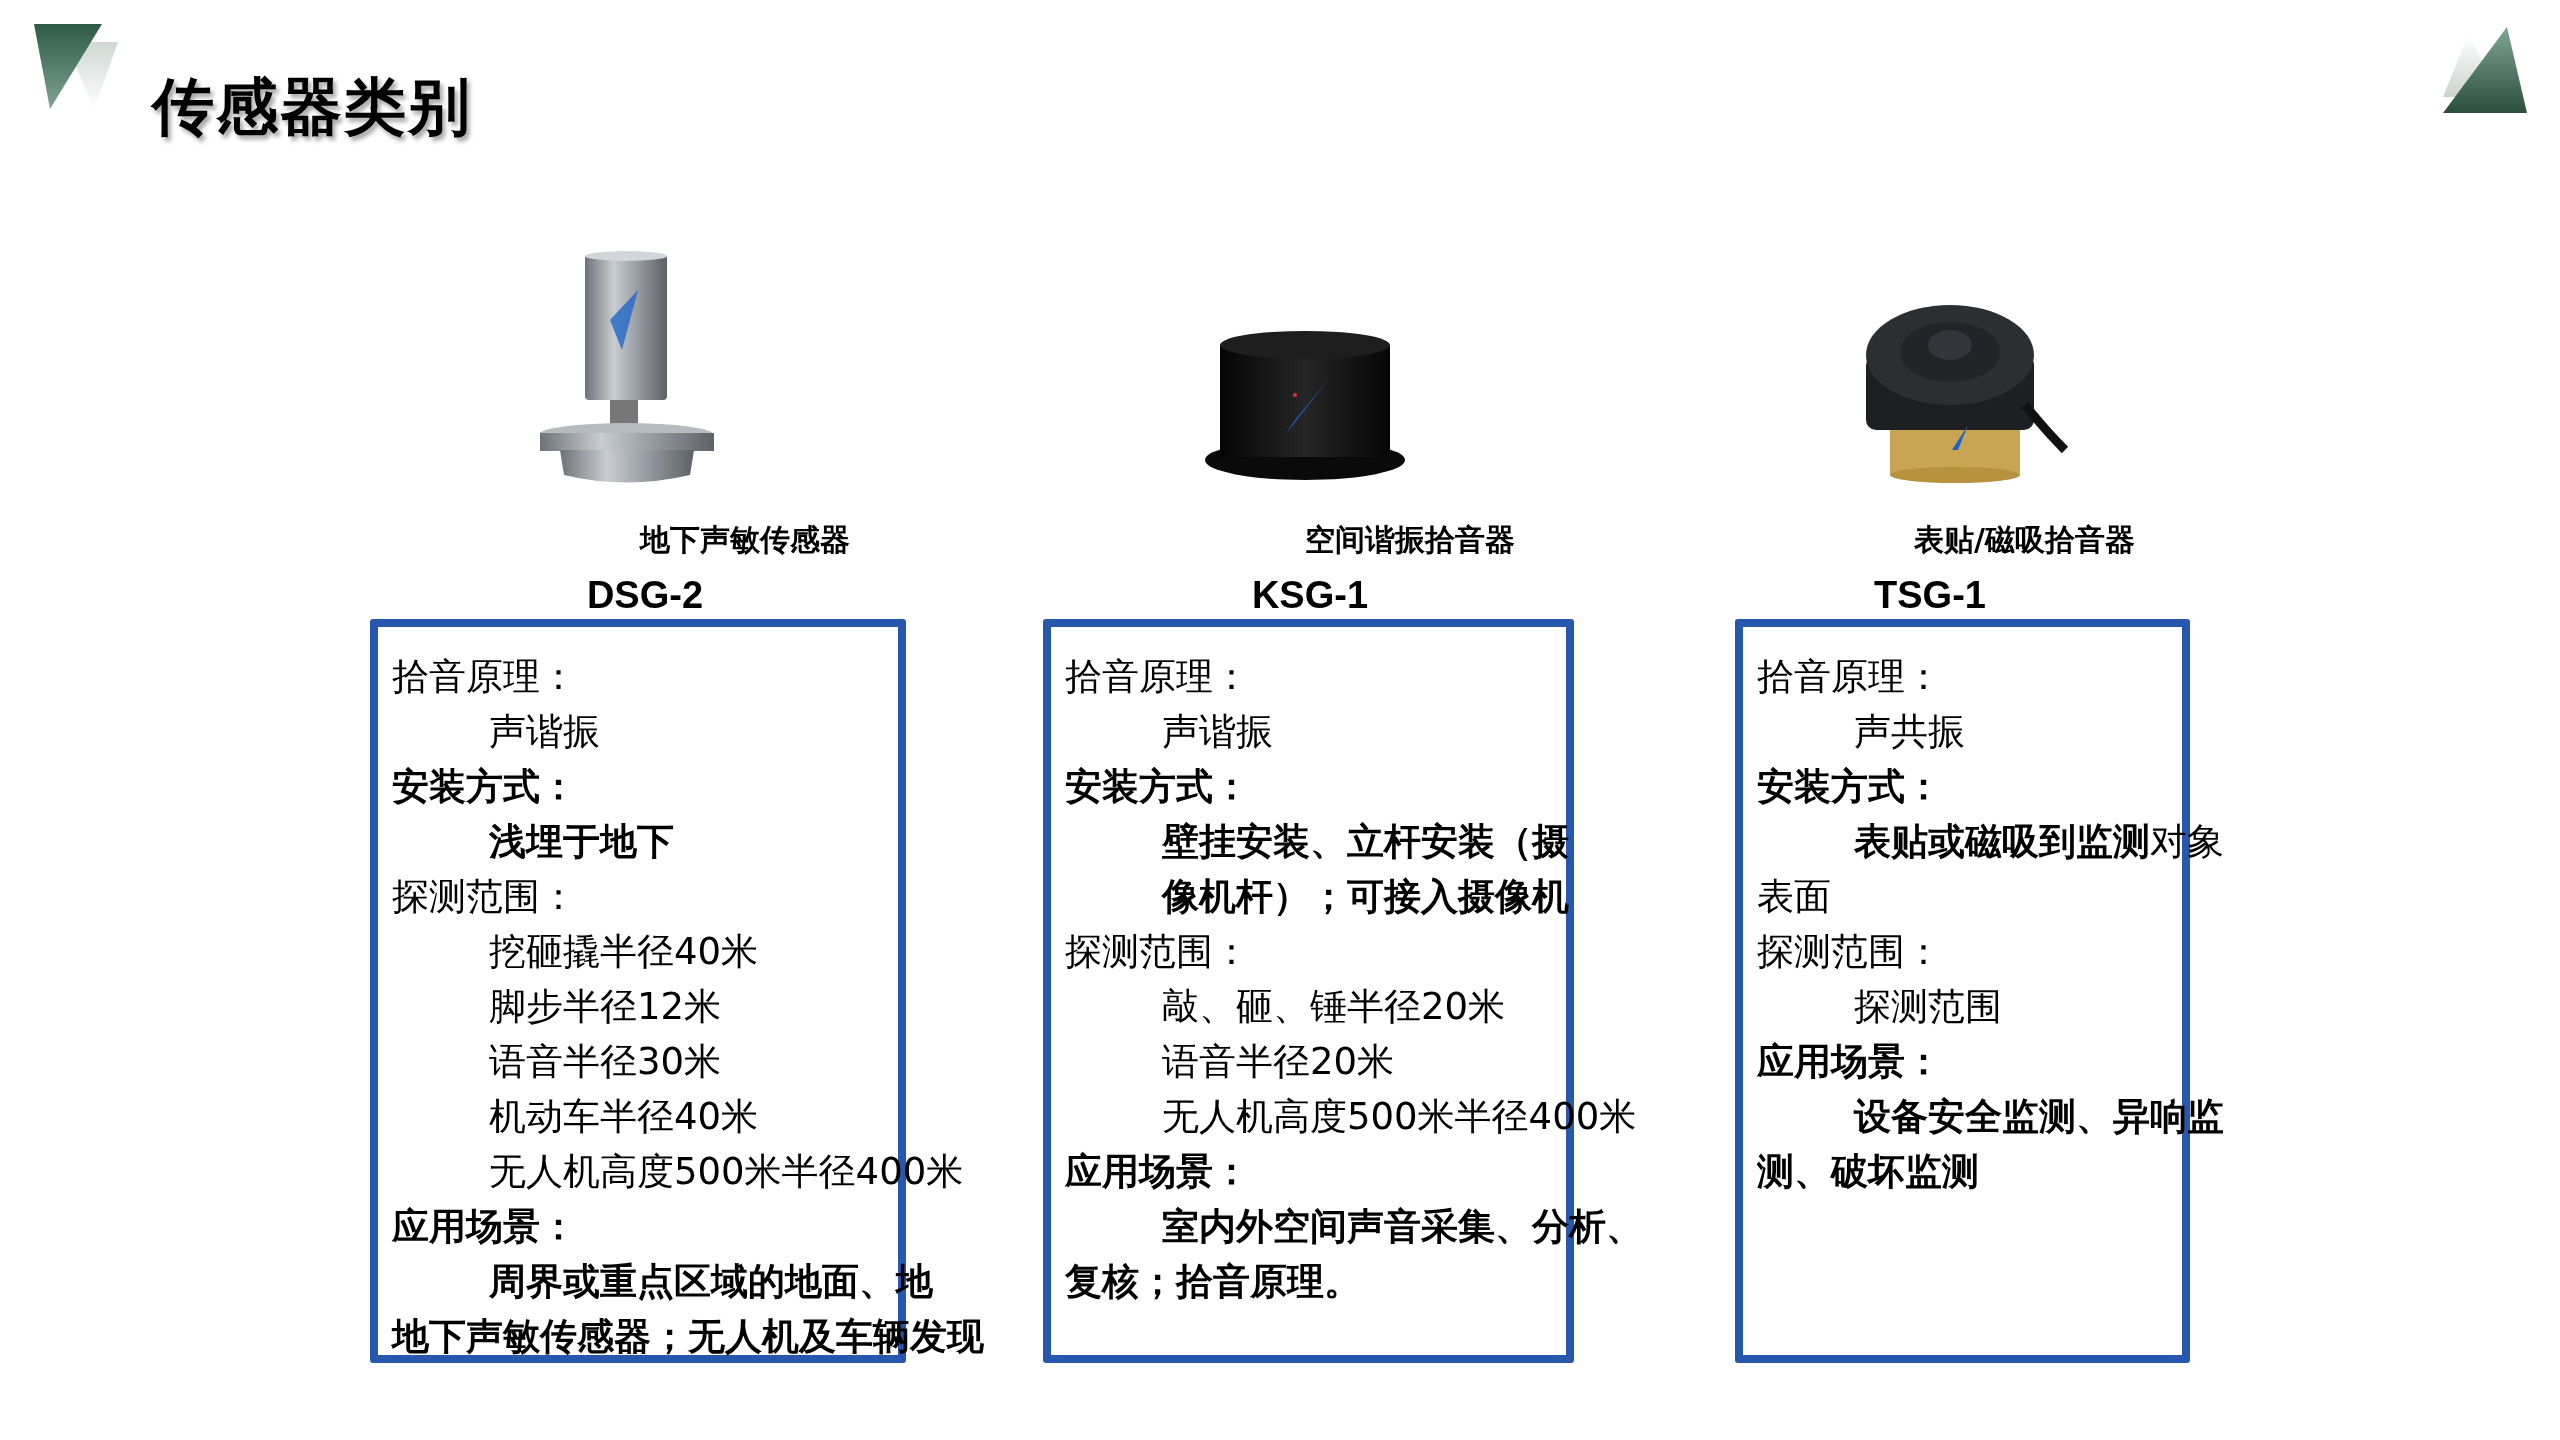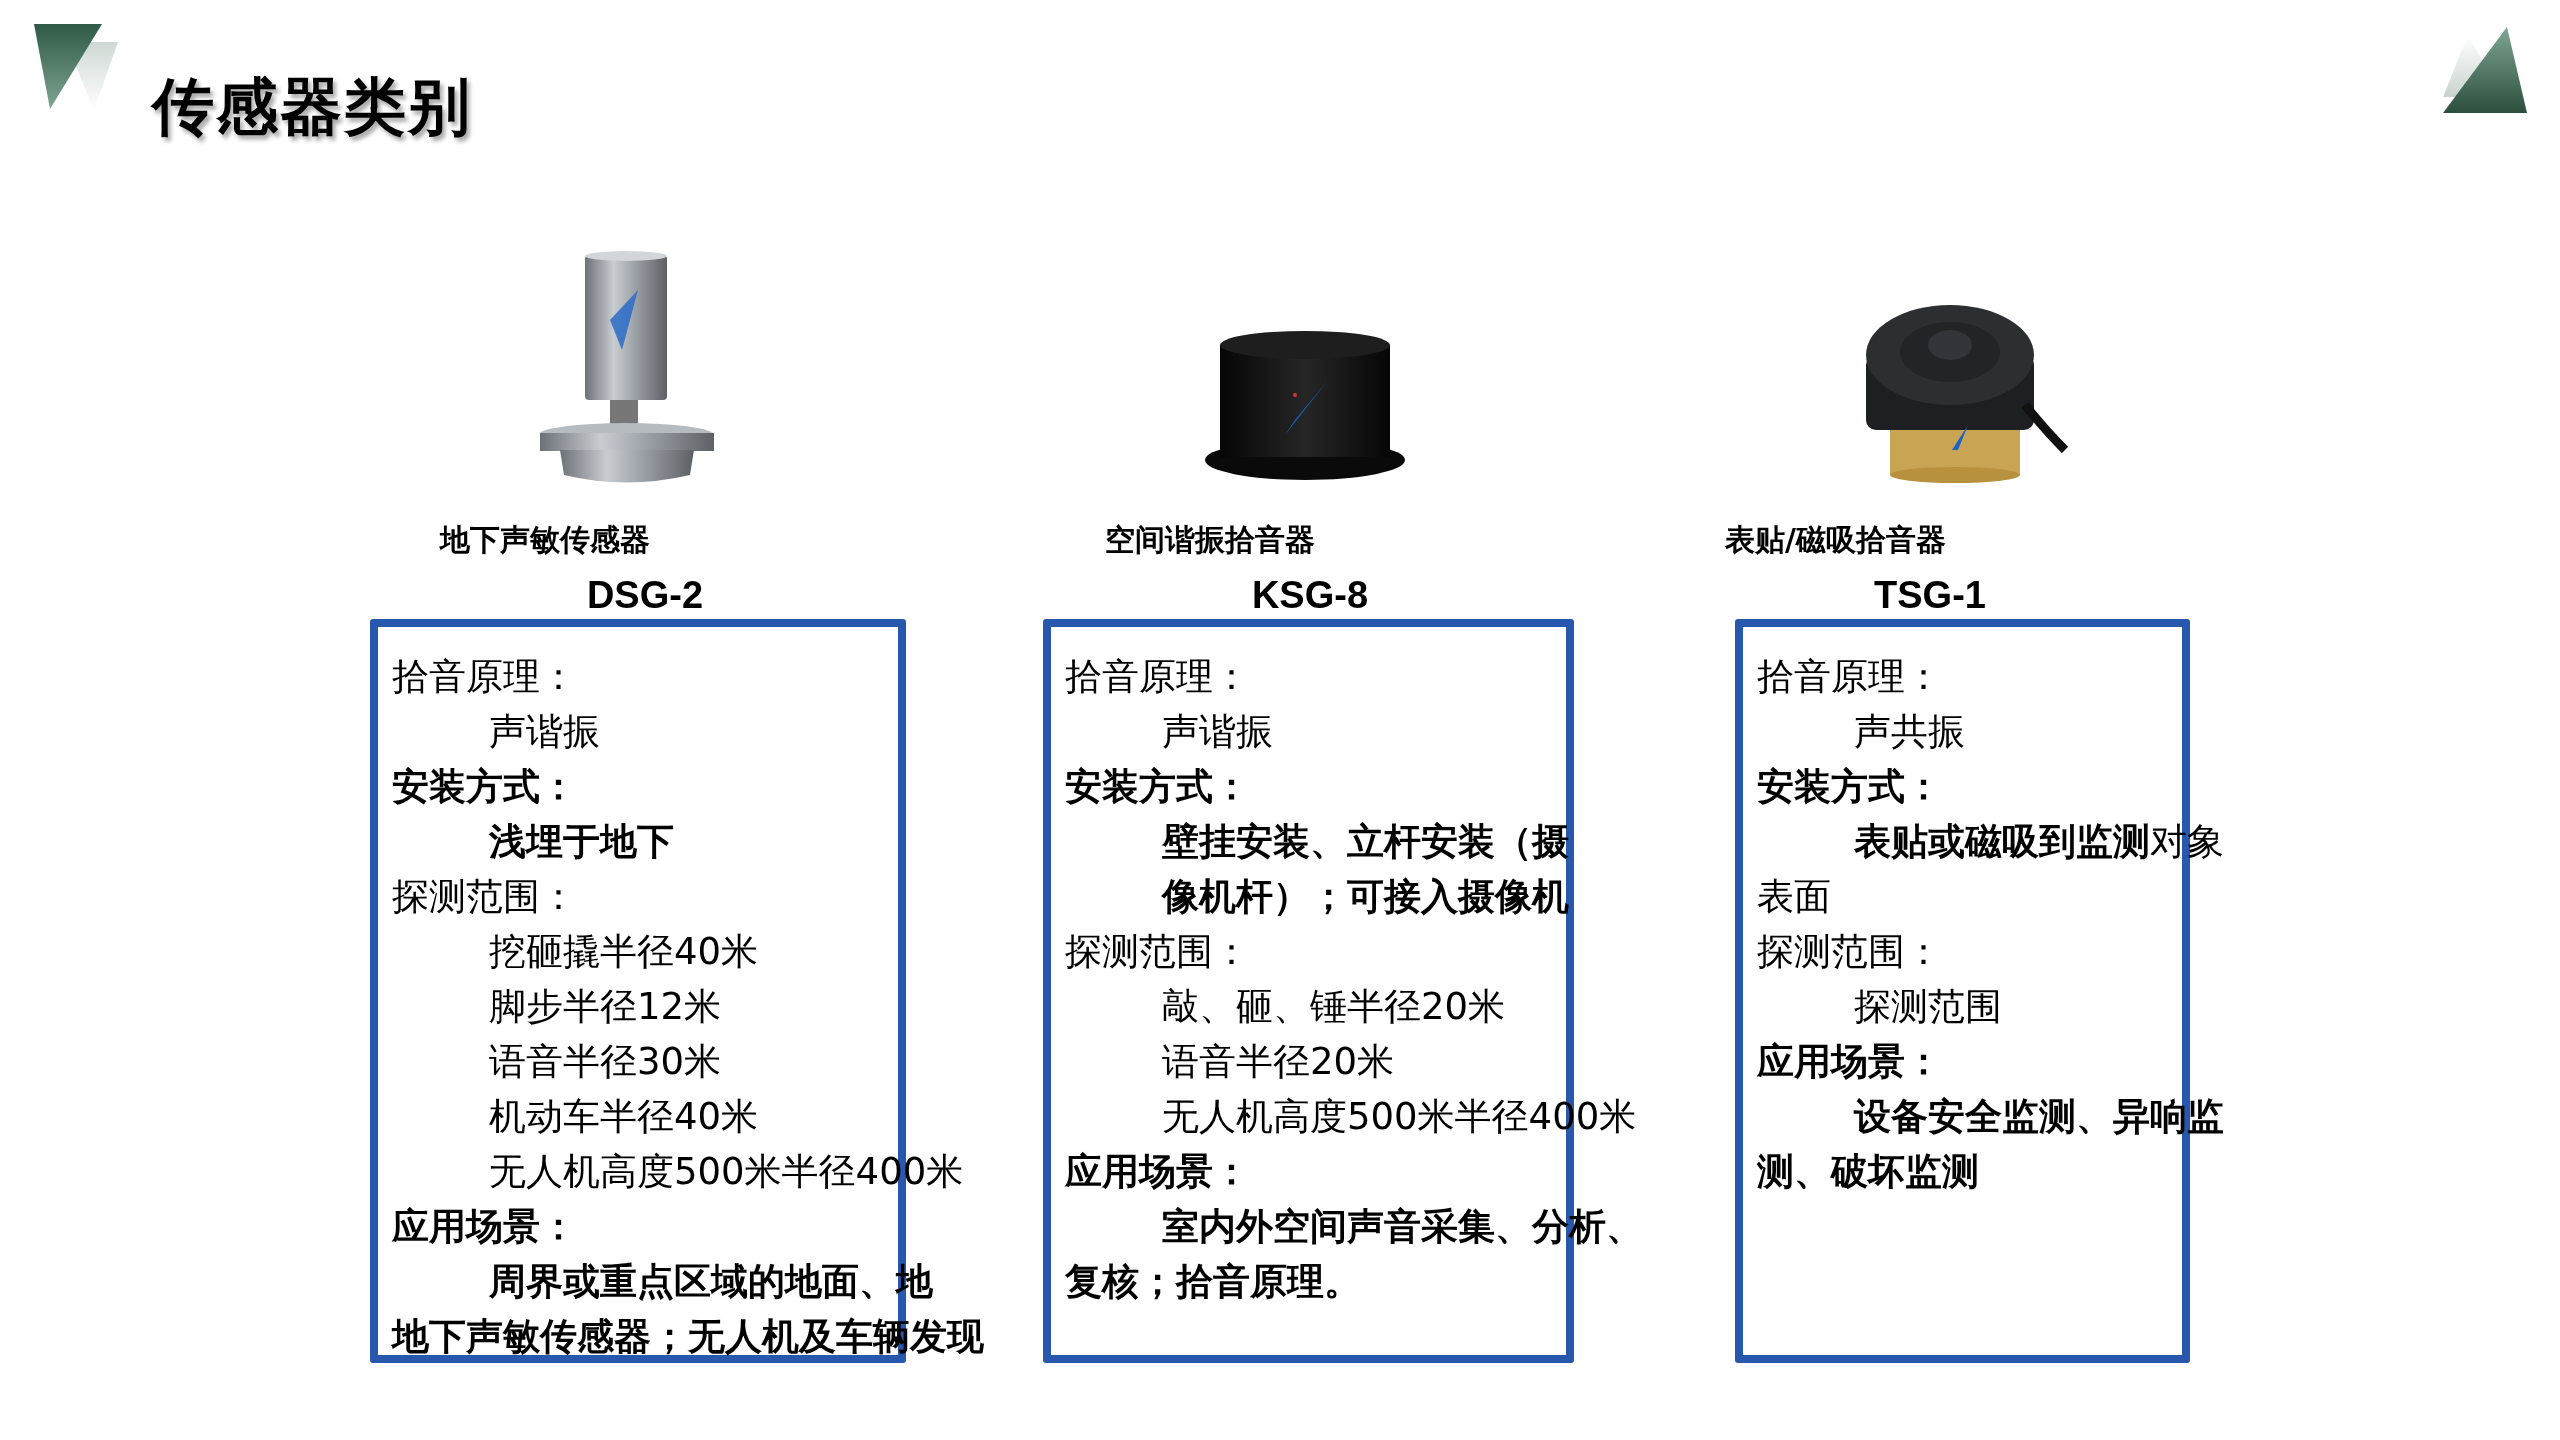--- a/index.html
+++ b/index.html
@@ -4,21 +4,21 @@
 <style>
   html, body { margin:0; padding:0; }
   body { width:2560px; height:1440px; background:#ffffff; position:relative; overflow:hidden;
          font-family:"DejaVu Sans","Liberation Sans",sans-serif; color:#000; }
   .abs { position:absolute; }
   .page-title { left:152px; top:76px; font-size:62px; font-weight:bold; letter-spacing:2px;
                 text-shadow:3px 4px 4px rgba(0,0,0,0.35); line-height:1; }
   .deco-tl { left:34px; top:24px; width:84px; height:86px; }
   .deco-tr { left:2443px; top:25px; width:84px; height:90px; }
   .product-img { display:flex; align-items:flex-end; justify-content:center; }
-  .p-name { font-size:30px; font-weight:bold; text-align:left; line-height:36px; }
+  .p-name { font-size:30px; font-weight:bold; text-align:right; line-height:36px; }
   .p-model { font-size:38px; font-weight:bold; text-align:center; line-height:36px; font-family:"Liberation Sans","DejaVu Sans",sans-serif; }
   .card { border:8px solid #2857ae; border-radius:3px; box-sizing:border-box; background:#fff; }
   .card-body { position:absolute; left:14px; top:22px; right:10px; font-size:37px; line-height:55px; }
   .line { white-space:nowrap; height:55px; }
   .ind { padding-left:97px; }
   .b { font-weight:bold; }
 </style>
 </head>
 <body>
 
@@ -103,21 +103,21 @@
       </linearGradient>
     </defs>
     <ellipse cx="105" cy="135" rx="100" ry="20" fill="#0a0a0a"></ellipse>
     <rect x="20" y="20" width="170" height="112" fill="url(#blk)"></rect>
     <ellipse cx="105" cy="20" rx="85" ry="14" fill="#1e1e1e"></ellipse>
     <path d="M85 110 L128 55 L95 95 Z" fill="#1b63c4"></path>
     <circle cx="95" cy="70" r="2" fill="#d33"></circle>
   </svg>
 </div>
 <div class="abs p-name" style="left:1105px;top:522px;width:410px;font-family:Liberation Serif, serif;">空间谐振拾音器</div>
-<div class="abs p-model" style="left:1105px;top:577px;width:410px;">KSG-8</div>
+<div class="abs p-model" style="left:1105px;top:577px;width:410px;">KSG-1</div>
 
 <div class="abs card" style="left:1043px;top:619px;width:531px;height:744px;">
   <div class="card-body">
     <div class="line">拾音原理：</div>
     <div class="line ind">声谐振</div>
     <div class="line b">安装方式：</div>
     <div class="line ind b">壁挂安装、立杆安装（摄</div>
     <div class="line ind b">像机杆）；可接入摄像机</div>
     <div class="line">探测范围：</div>
     <div class="line ind">敲、砸、锤半径20米</div>

